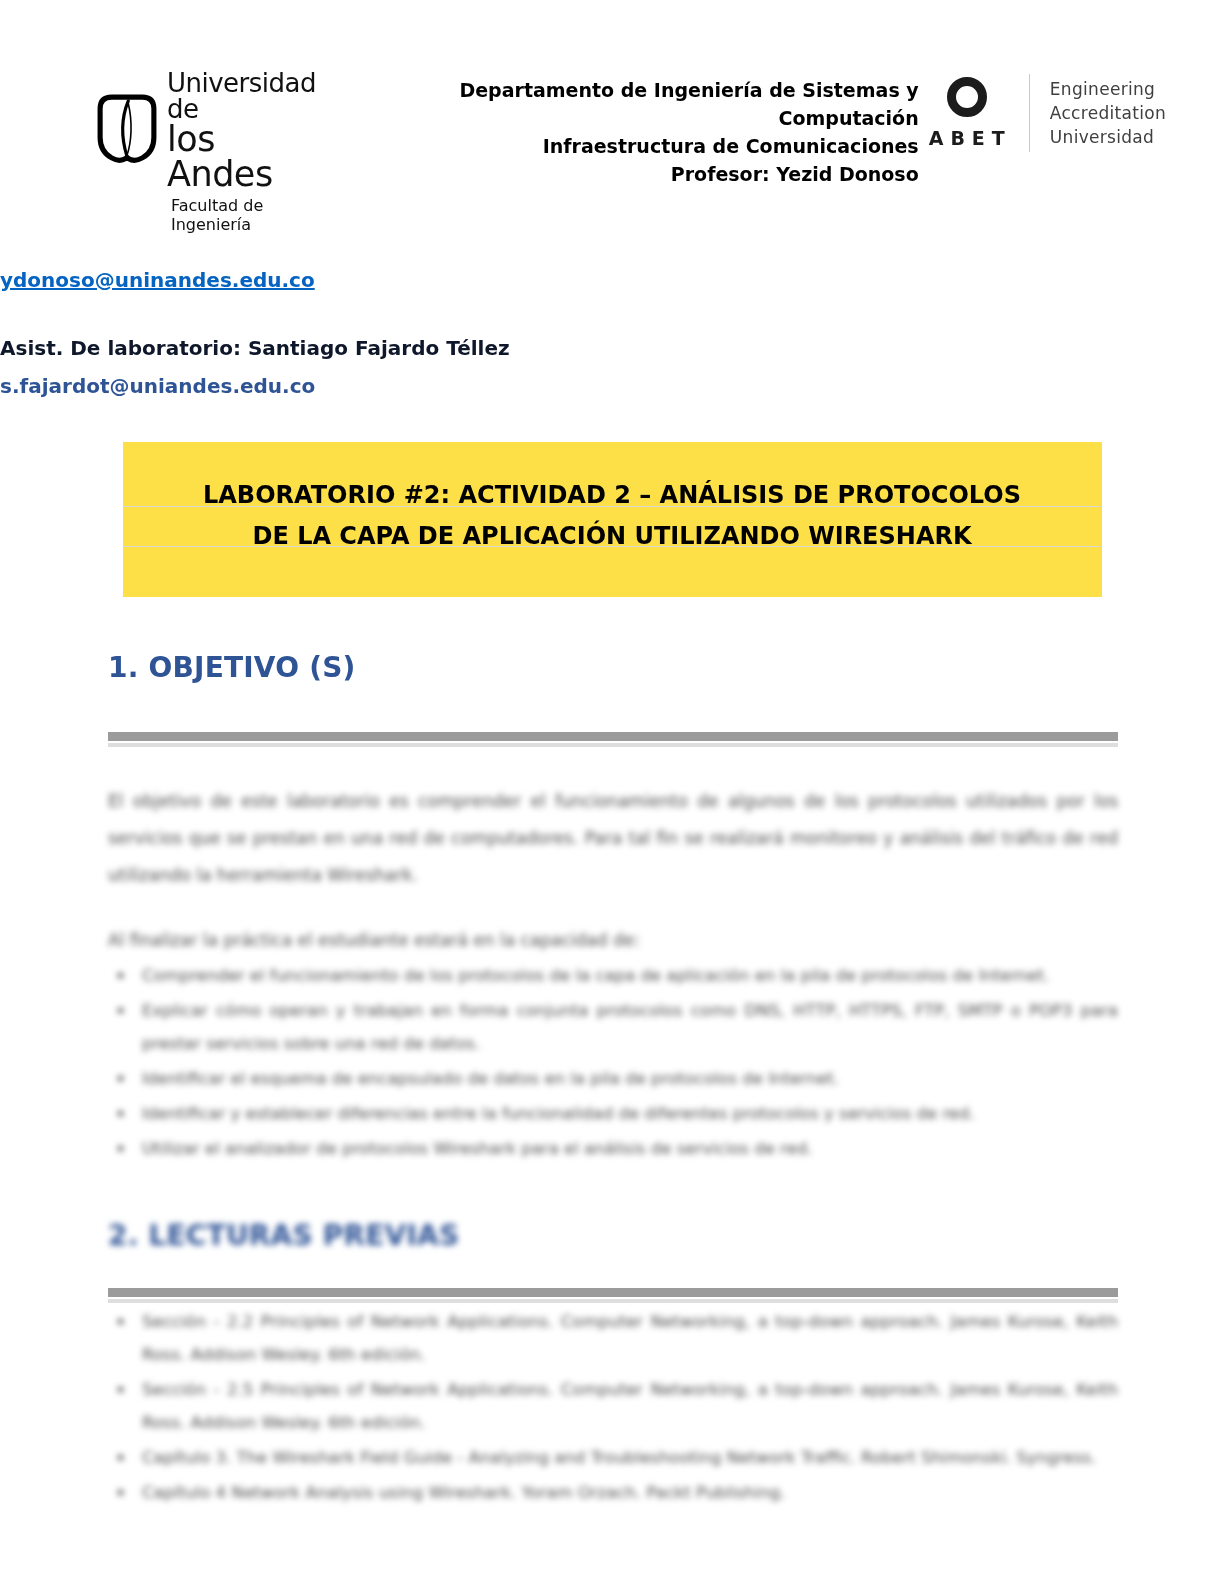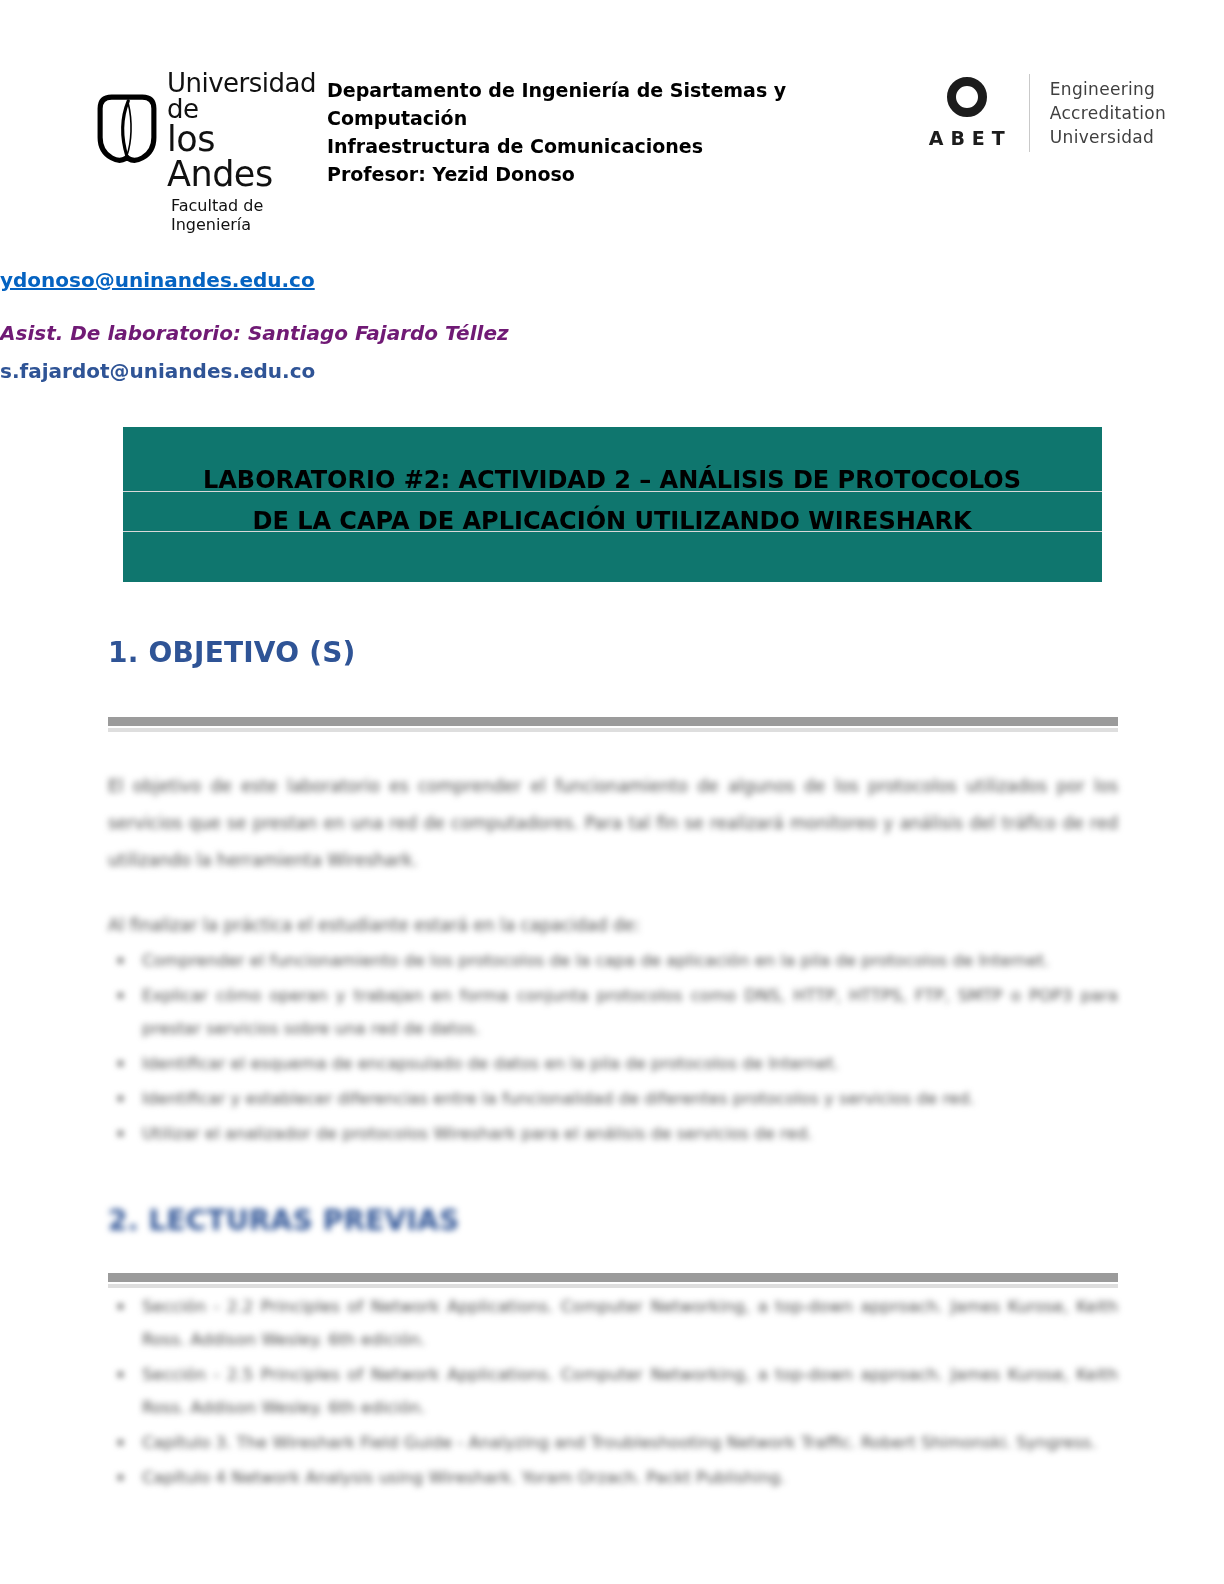--- a/index.html
+++ b/index.html
@@ -24,21 +24,21 @@
   .uni-logo { display: flex; flex-direction: column; width: 232px; flex: 0 0 auto; align-items: center; }
   .uni-logo-top { display: flex; align-items: center; }
   .uni-mark { width: 64px; height: 92px; flex: 0 0 auto; }
   .uni-name { margin-left: 8px; line-height: 1.0; color: #111; }
   .uni-name-1 { font-size: 26px; font-weight: 500; letter-spacing: -0.5px; }
   .uni-name-2 { font-size: 35px; font-weight: 500; letter-spacing: -0.5px; }
   .uni-faculty { font-size: 16px; font-weight: 500; margin: 4px 0 0 76px; color: #111; }
 
   .header-center {
     flex: 1;
-    text-align: left;
+    text-align: right;
     font-weight: bold;
     font-size: 19px;
     line-height: 28px;
     padding-top: 6px;
     color: #000;
   }
 
   .abet { display: flex; align-items: center; flex: 0 0 auto; margin-left: 10px; padding-top: 4px; }
   .abet-left { display: flex; flex-direction: column; align-items: center; }
   .abet-ring {
@@ -60,36 +60,36 @@
   
   .contact { text-align: left; }
   .email-1 {
     display: inline-block;
     margin-top: 34px;
     font-size: 20px;
     font-weight: bold;
     color: #0563C1;
     text-decoration: underline;
   }
-  .assistant { margin-top: 29px; font-size: 20px; font-weight: bold; color: #701a75; font-style: italic; }
+  .assistant { margin-top: 44px; font-size: 20px; font-weight: bold; color: #0f172a; }
   .email-2 {
     display: inline-block;
     margin-top: 14px;
     font-size: 20px;
     font-weight: bold;
     color: #2F5496;
     text-decoration: none;
   }
 
   
   .title-box {
     position: relative;
     width: 979px;
     margin: 44px auto 0;
-    background: #0f766e;
+    background: #fde047;
     text-align: center;
     padding: 33px 40px 40px;
     font-size: 24px;
     font-weight: bold;
     line-height: 41px;
     color: #000;
   }
   .title-box .inner-line { position: absolute; left: 0; right: 0; height: 1px; background: #d9d9d9; }
   .title-box .inner-line.l1 { top: 64px; }
   .title-box .inner-line.l2 { top: 104px; }

